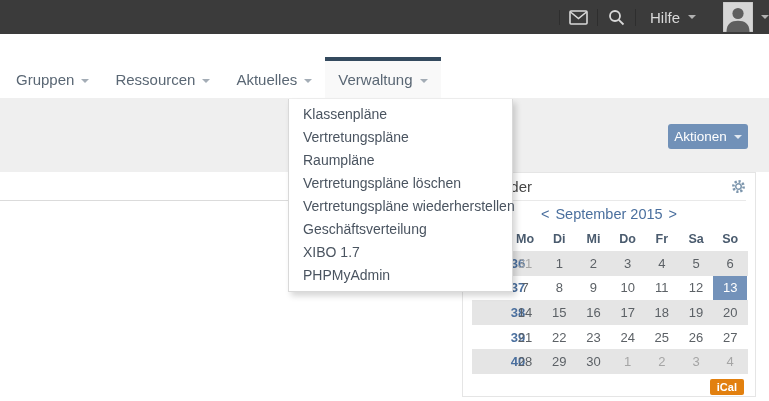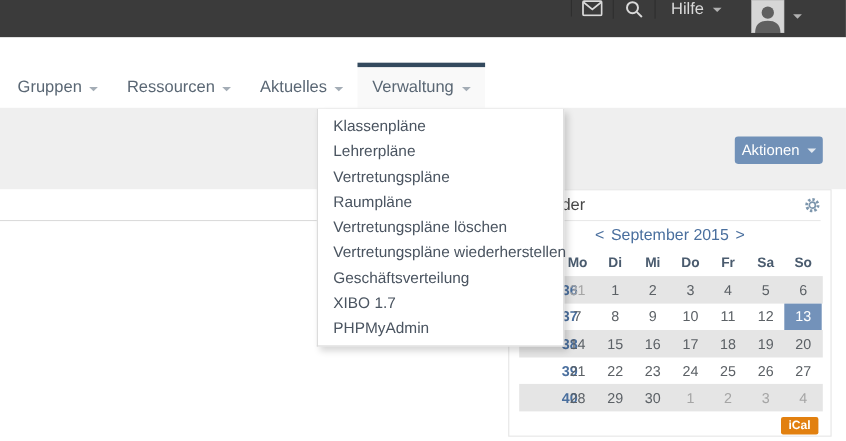--- a/index.html
+++ b/index.html
@@ -4,21 +4,21 @@
 <style>
   html,body{margin:0;padding:0;}
   body{
     width:769px;height:401px;position:relative;overflow:hidden;
     background:#ffffff;
     font-family:"Liberation Sans","DejaVu Sans",sans-serif;
     -webkit-font-smoothing:antialiased;
   }
   
   .topbar{position:absolute;left:0;top:0;width:769px;height:34px;background:#3b3b3b;}
-  .topbar-right{position:absolute;right:12px;top:0;bottom:0;display:flex;align-items:flex-start;padding-right:28px;}
+  .topbar-right{position:absolute;right:0;top:0;bottom:0;display:flex;align-items:center;}
   .tb-cell{display:flex;align-items:center;justify-content:center;border-left:1px solid #2e2e2e;cursor:pointer;}
   .tb-icon-cell{width:37px;}
   .tb-help{padding:0 14px;color:#d9d9d9;font-size:15px;gap:8px;}
   .tb-user{display:flex;align-items:center;gap:8px;padding-left:13px;cursor:pointer;}
   .avatar-box{width:30px;height:30px;display:block;}
   .caret{display:inline-block;width:0;height:0;border-left:4px solid transparent;border-right:4px solid transparent;border-top:4px solid currentColor;opacity:.8;}
   .tb-caret{color:#cfcfcf;}
   
   .navbar{position:absolute;left:0;top:34px;width:769px;height:64px;background:#ffffff;}
   .nav-items{position:absolute;left:3px;bottom:0;height:41px;display:flex;align-items:stretch;}
@@ -192,21 +192,20 @@
         <div class="cal-cell muted">4</div>
       </div>
     </div>
   <div class="cal-foot">
     <span class="ical">iCal</span>
   </div>
 </section>
 
 <div class="dropdown" id="menu">
     <div class="menu-item">Klassenpläne</div>
-    <div class="menu-item">Lehrerpläne</div>
     <div class="menu-item">Vertretungspläne</div>
     <div class="menu-item">Raumpläne</div>
     <div class="menu-item">Vertretungspläne löschen</div>
     <div class="menu-item">Vertretungspläne wiederherstellen</div>
     <div class="menu-item">Geschäftsverteilung</div>
     <div class="menu-item">XIBO 1.7</div>
     <div class="menu-item">PHPMyAdmin</div>
   </div>
 
 </body></html>

